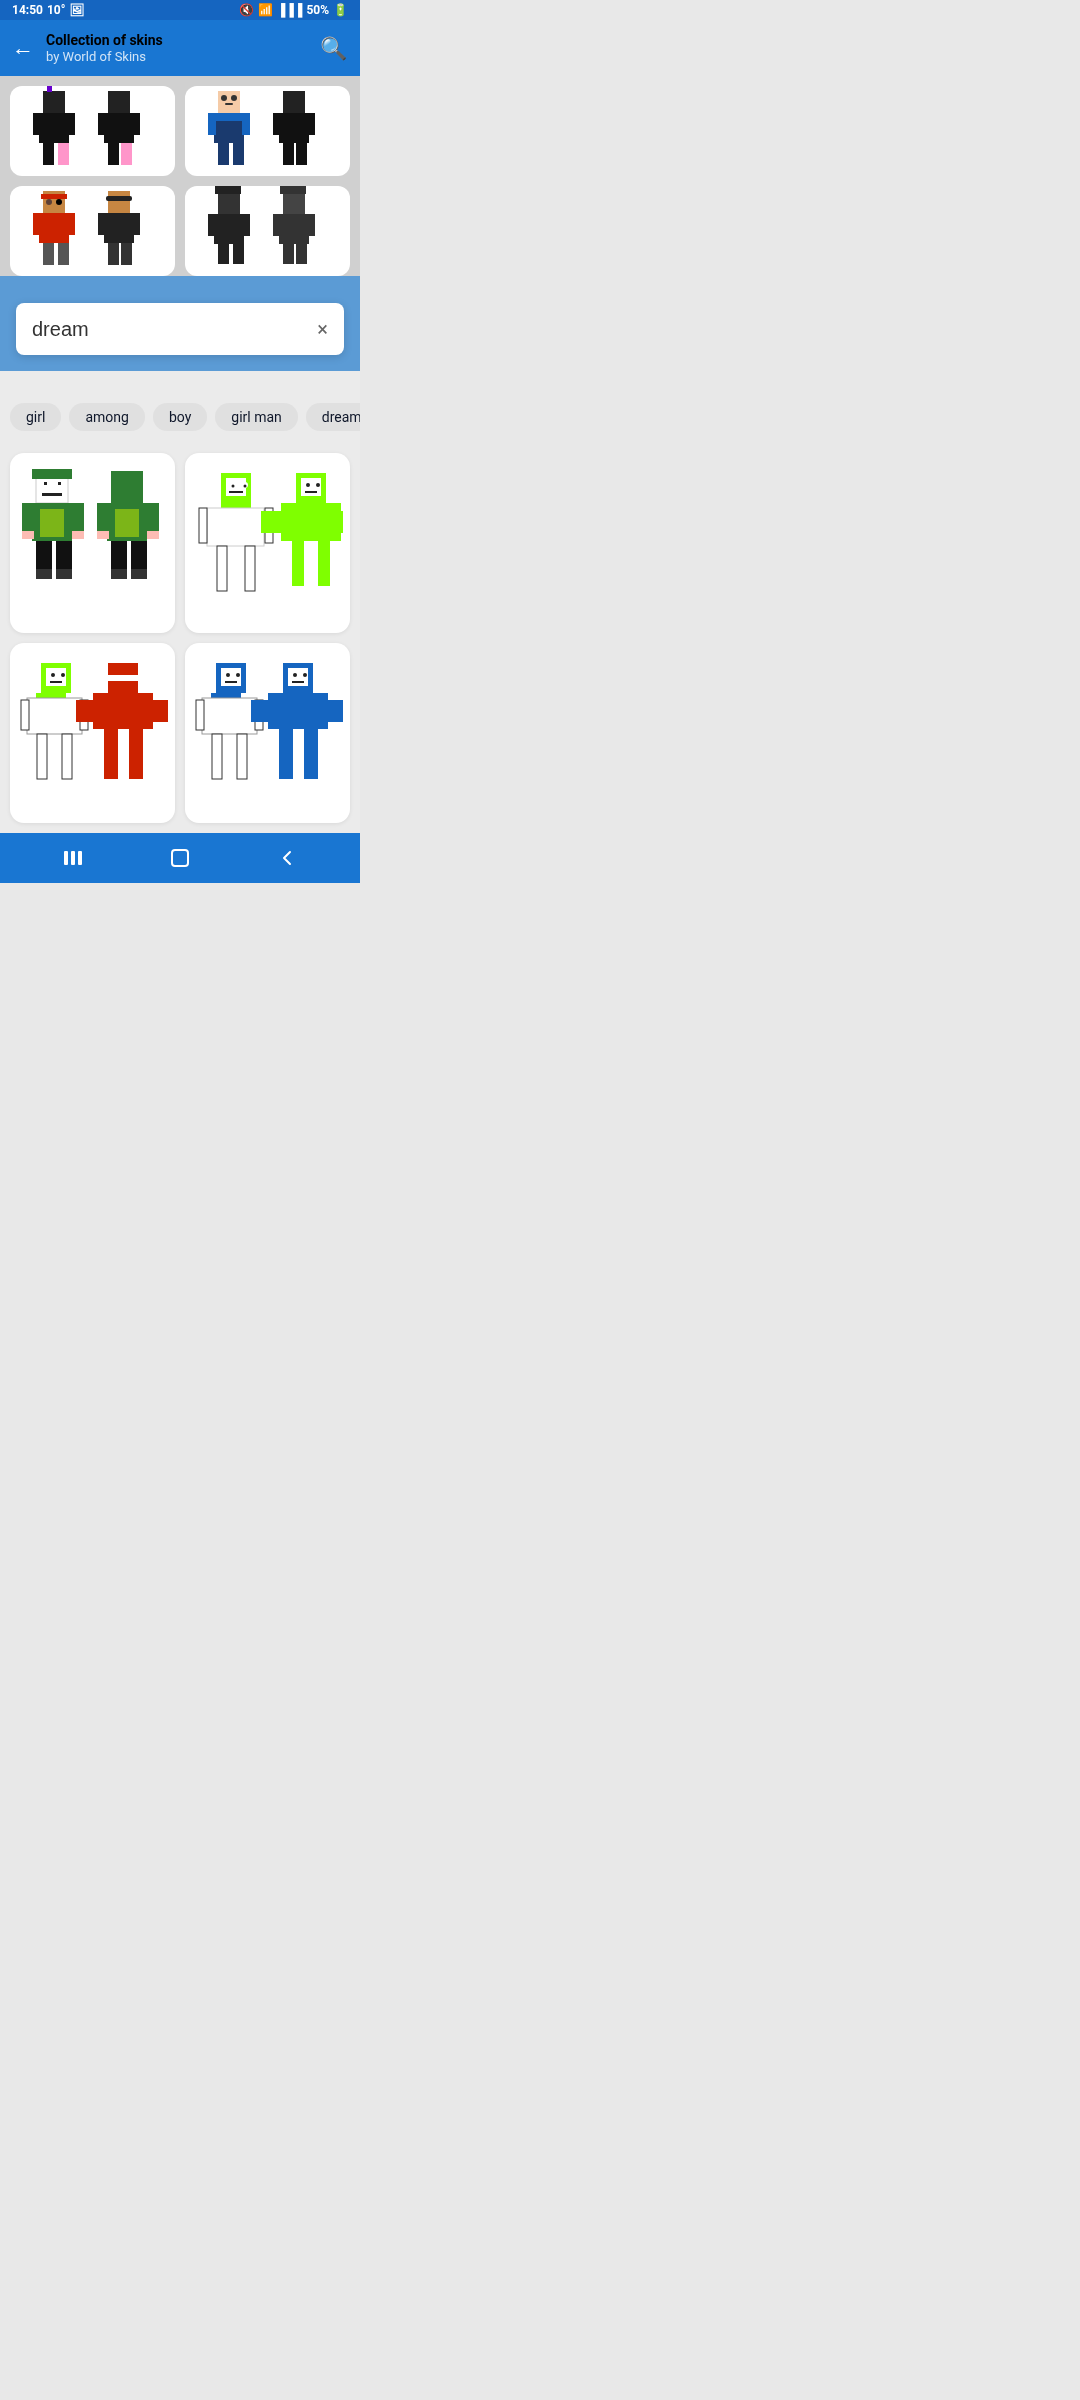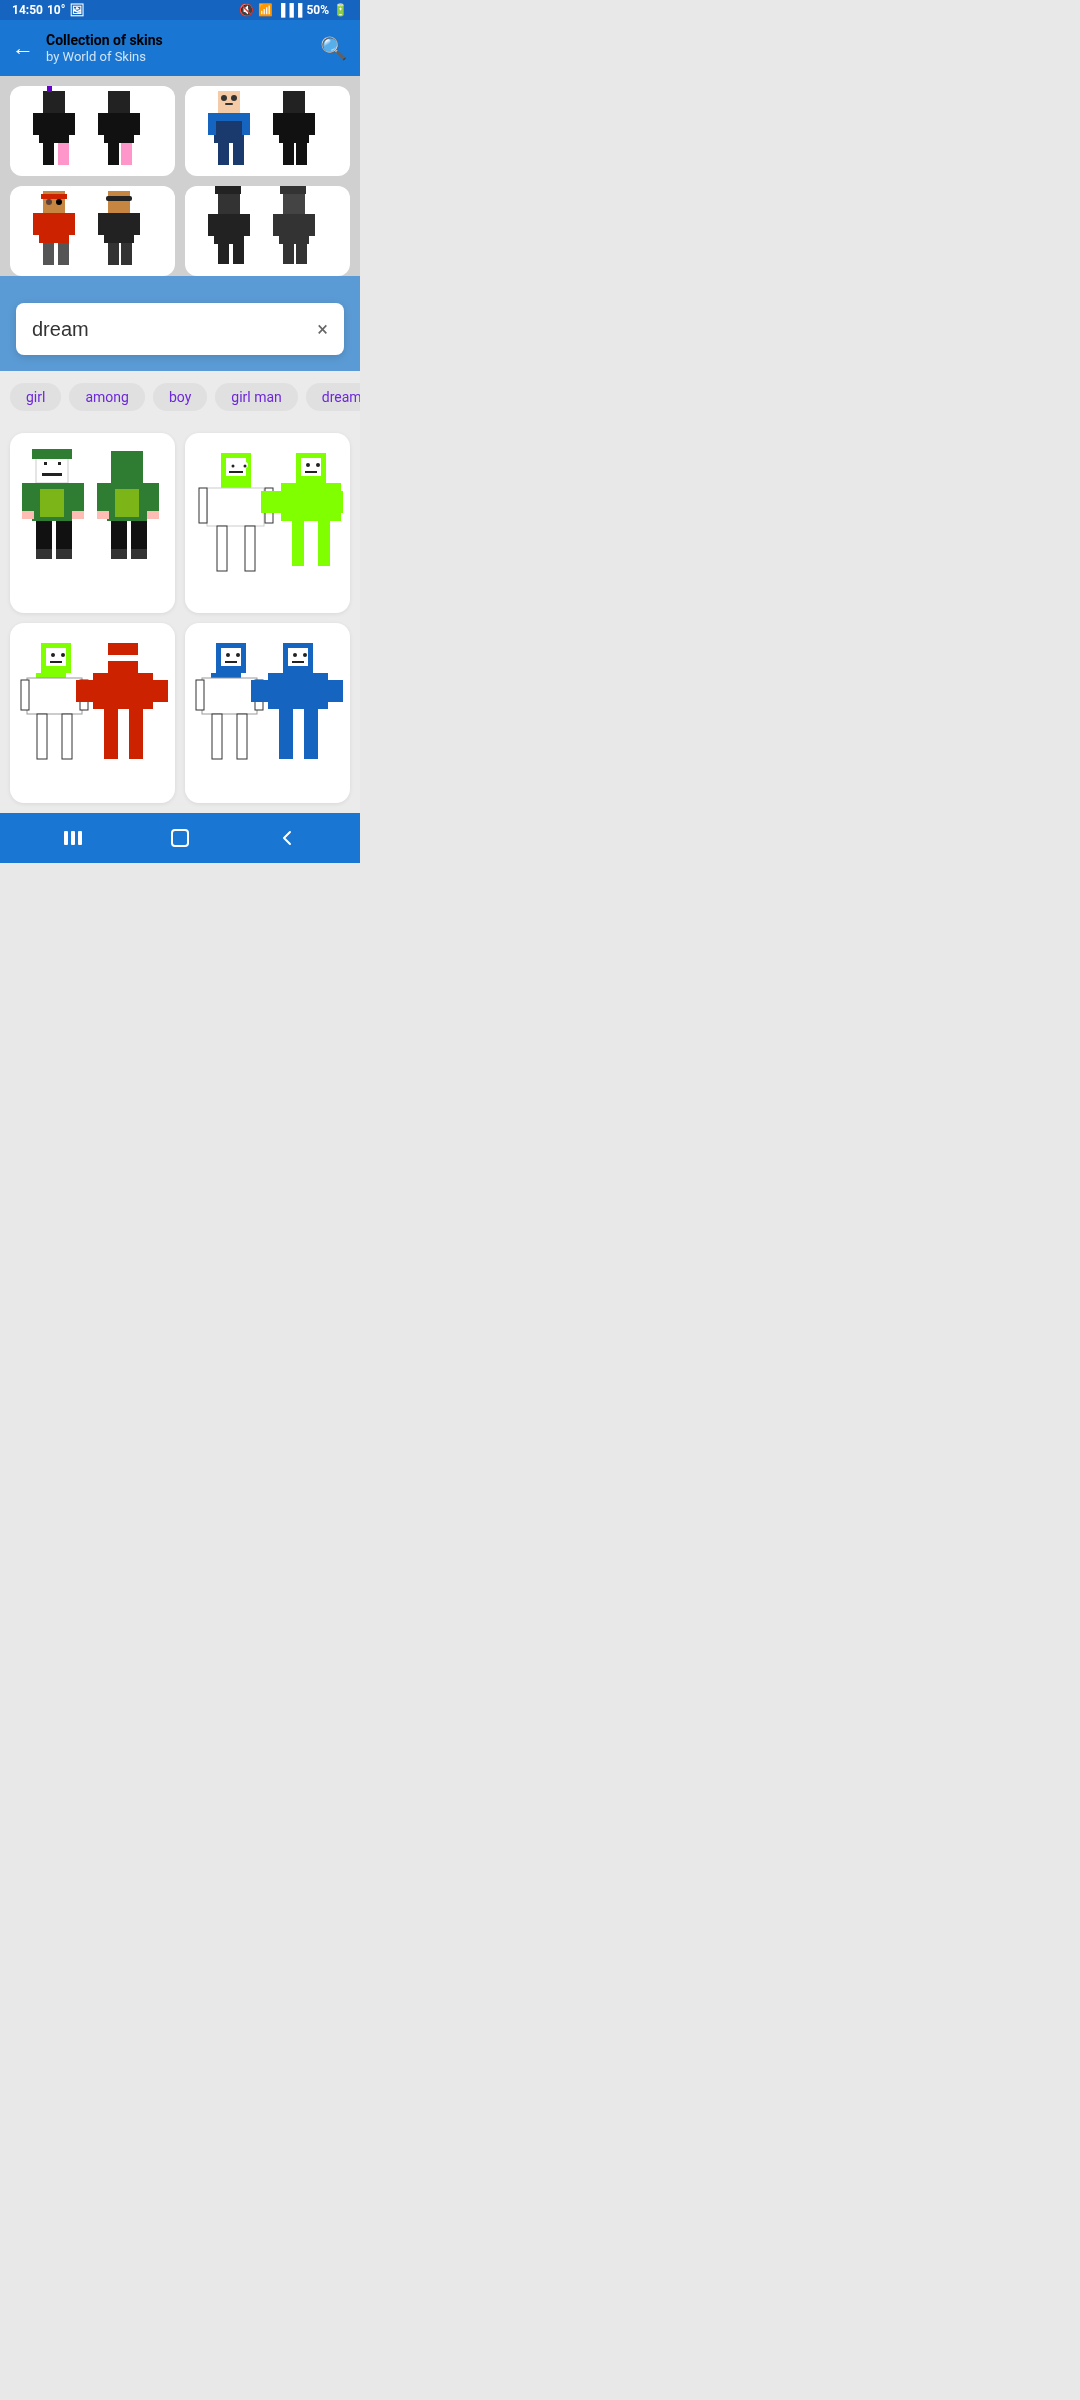--- a/index.html
+++ b/index.html
@@ -118,24 +118,25 @@
       flex-wrap: nowrap;
       gap: 8px;
       overflow-x: auto;
     }
     .tags-container::-webkit-scrollbar { display: none; }
     .tag {
       background: #e0e0e0;
       border-radius: 20px;
       padding: 6px 16px;
       font-size: 14px;
-      color: #6d28d9;
+      color: #0f172a;
       white-space: nowrap;
       cursor: pointer;
       flex-shrink: 0;
+      margin-top: 20px;
     }
 
     
     .skins-grid {
       background: #ebebeb;
       padding: 10px;
       display: grid;
       grid-template-columns: 1fr 1fr;
       gap: 10px;
     }

